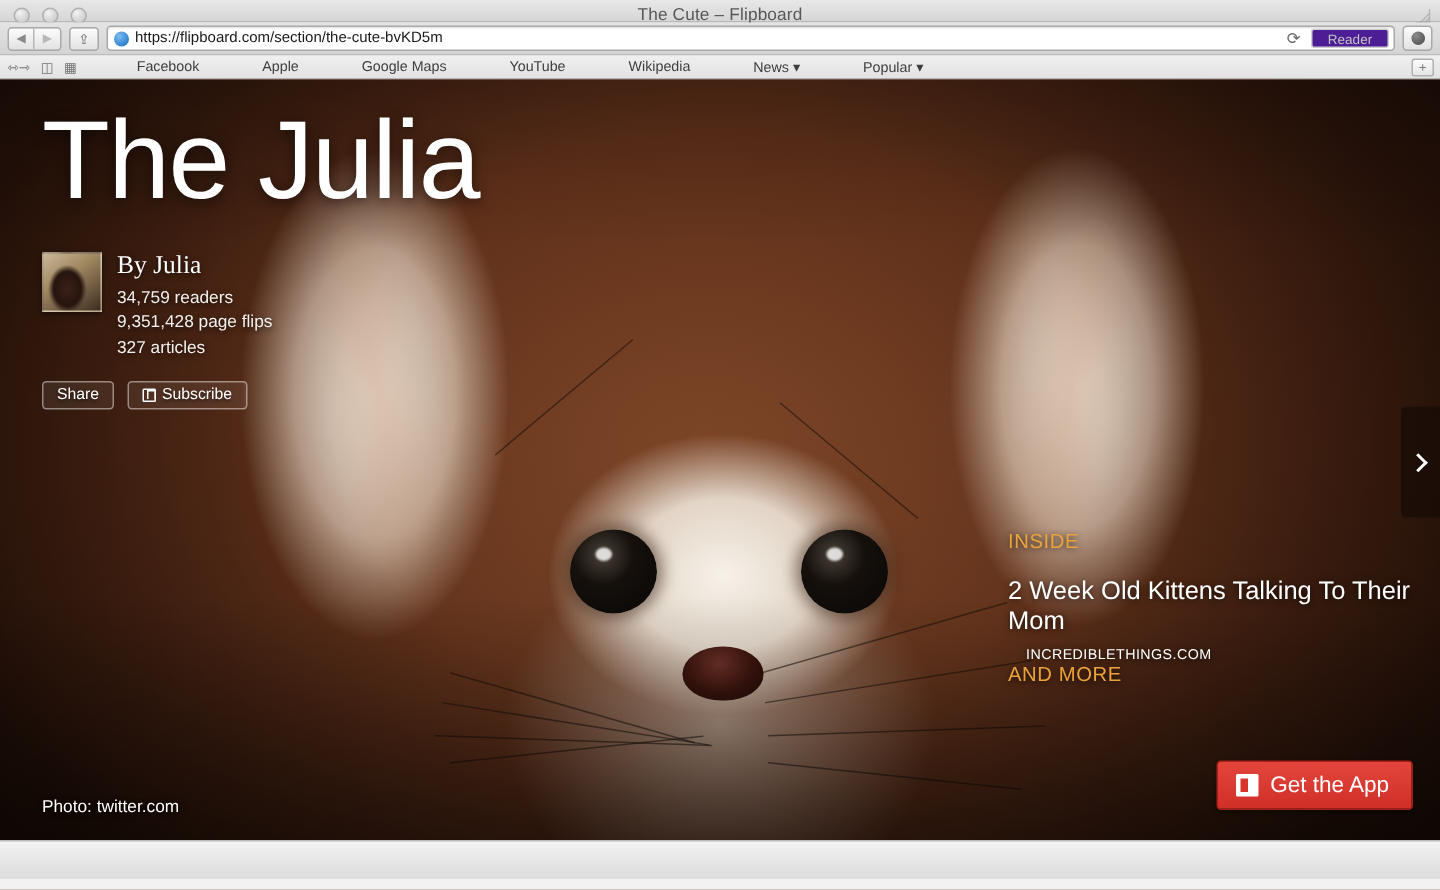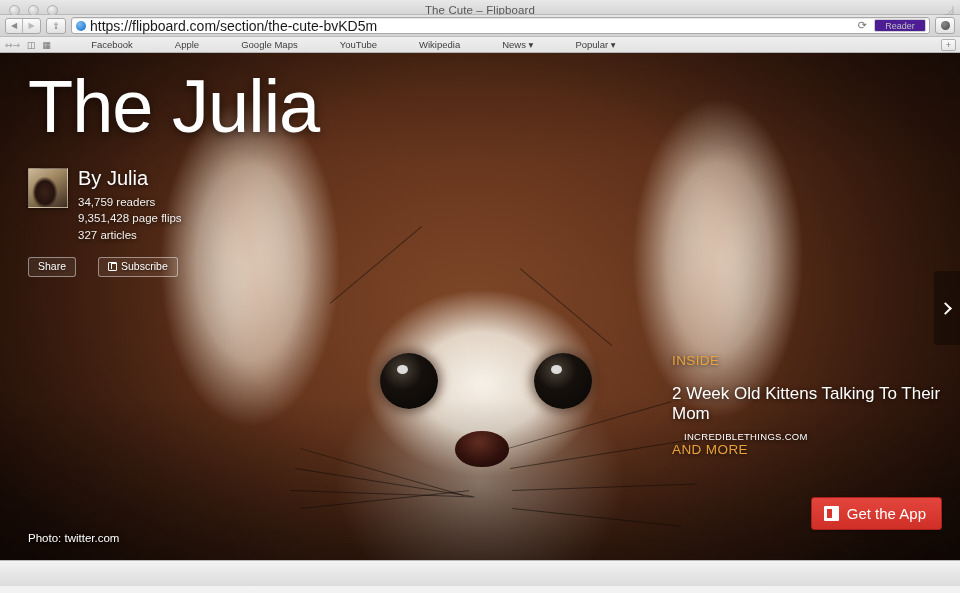--- a/index.html
+++ b/index.html
@@ -105,21 +105,21 @@
     box-shadow: inset 0 1px 1px rgba(0,0,0,.10);
   }
   .globe {
     width: 10px; height: 10px;
     border-radius: 50%;
     background: radial-gradient(circle at 35% 30%, #7bbdf0, #2b7fd1 75%, #1e63a8 100%);
     flex: none;
     margin-right: 4px;
   }
   .urltext {
-    font-size: 14px;
+    font-size: 10px;
     color: #1a1a1a;
     white-space: nowrap;
     overflow: hidden;
   }
   .reload {
     position: absolute;
     right: 62px;
     font-size: 11px;
     color: #6b6b6b;
   }
@@ -280,32 +280,33 @@
     flex: none;
     border: 1px solid rgba(255,255,255,.28);
     background:
       radial-gradient(ellipse 16px 20px at 42% 62%, #3a2118 0%, #25140e 58%, rgba(0,0,0,0) 80%),
       radial-gradient(ellipse 12px 9px at 45% 46%, #c99a7a 0%, rgba(0,0,0,0) 75%),
       linear-gradient(145deg, #cbb89a 0%, #9f8760 40%, #6d5840 72%, #3b2d20 100%);
     box-shadow: 0 1px 4px rgba(0,0,0,.5);
   }
   .meta { color: #ffffff; text-shadow: 0 1px 4px rgba(0,0,0,.7); }
   .meta .author {
-    font-size: 20px;
+    font-size: 17px;
     line-height: 1.05;
     margin-bottom: 5px;
+    font-family: Liberation Serif, serif;
   }
   .meta .stat {
     font-size: 11.5px;
     line-height: 1.42;
     color: #f2f0ee;
   }
   .hero-buttons {
     display: flex;
-    gap: 22px;
+    gap: 9px;
     margin-top: 14px;
   }
   .hbtn {
     border: 1px solid rgba(255,255,255,.45);
     border-radius: 3px;
     background: rgba(255,255,255,.07);
     color: #ffffff;
     font-size: 10.5px;
     padding: 3px 9px;
     display: flex;
@@ -365,21 +366,21 @@
     font-size: 9.5px;
     letter-spacing: .3px;
     margin-top: 6px;
     text-shadow: 0 1px 4px rgba(0,0,0,.8);
     padding-left: 12px;
   }
   .andmore-label { display: block; }
 
   .getapp {
     position: absolute;
-    right: 18px; bottom: 30px;
+    right: 18px; bottom: 20px;
     background: linear-gradient(to bottom, #e3453c 0%, #cf2f26 100%);
     border: 1px solid #a82119;
     border-radius: 3px;
     padding: 8px 15px 8px 12px;
     display: flex;
     align-items: center;
     gap: 8px;
     z-index: 5;
     box-shadow: 0 1px 3px rgba(0,0,0,.4);
   }

